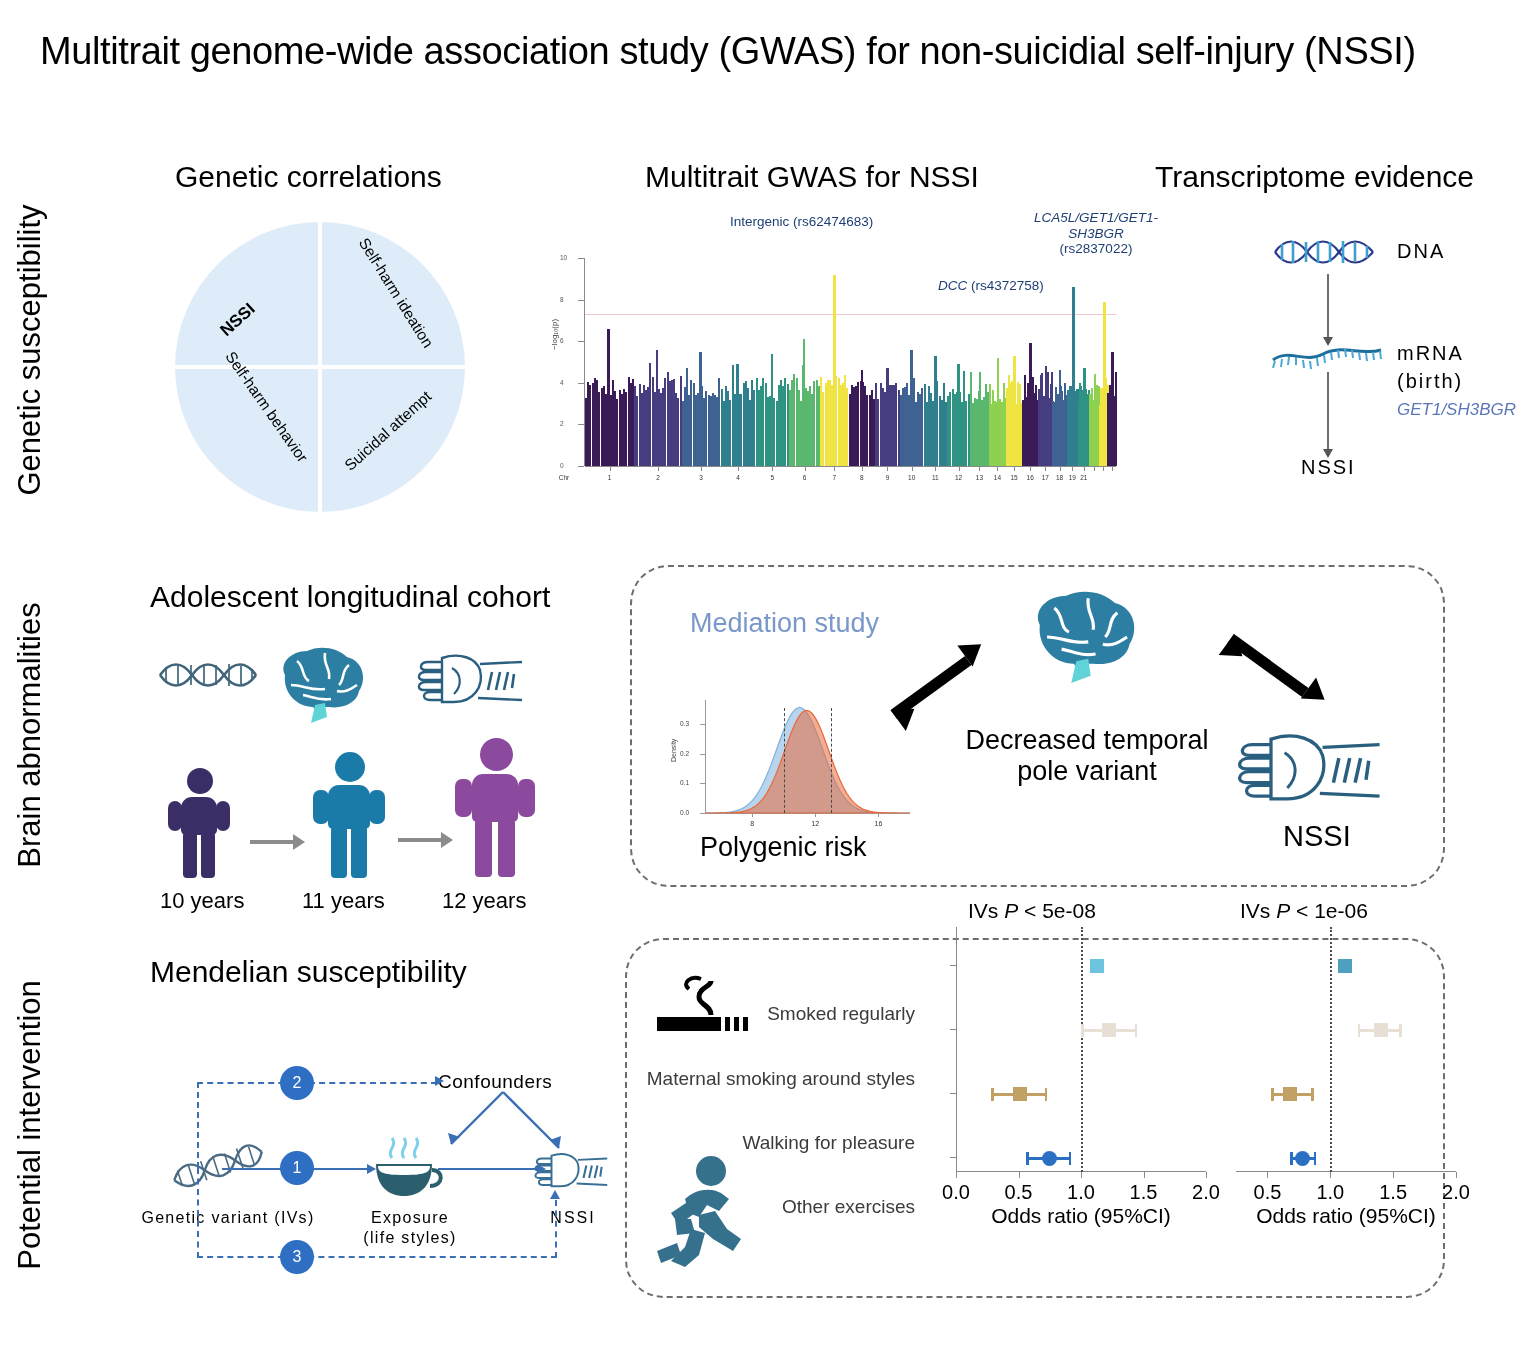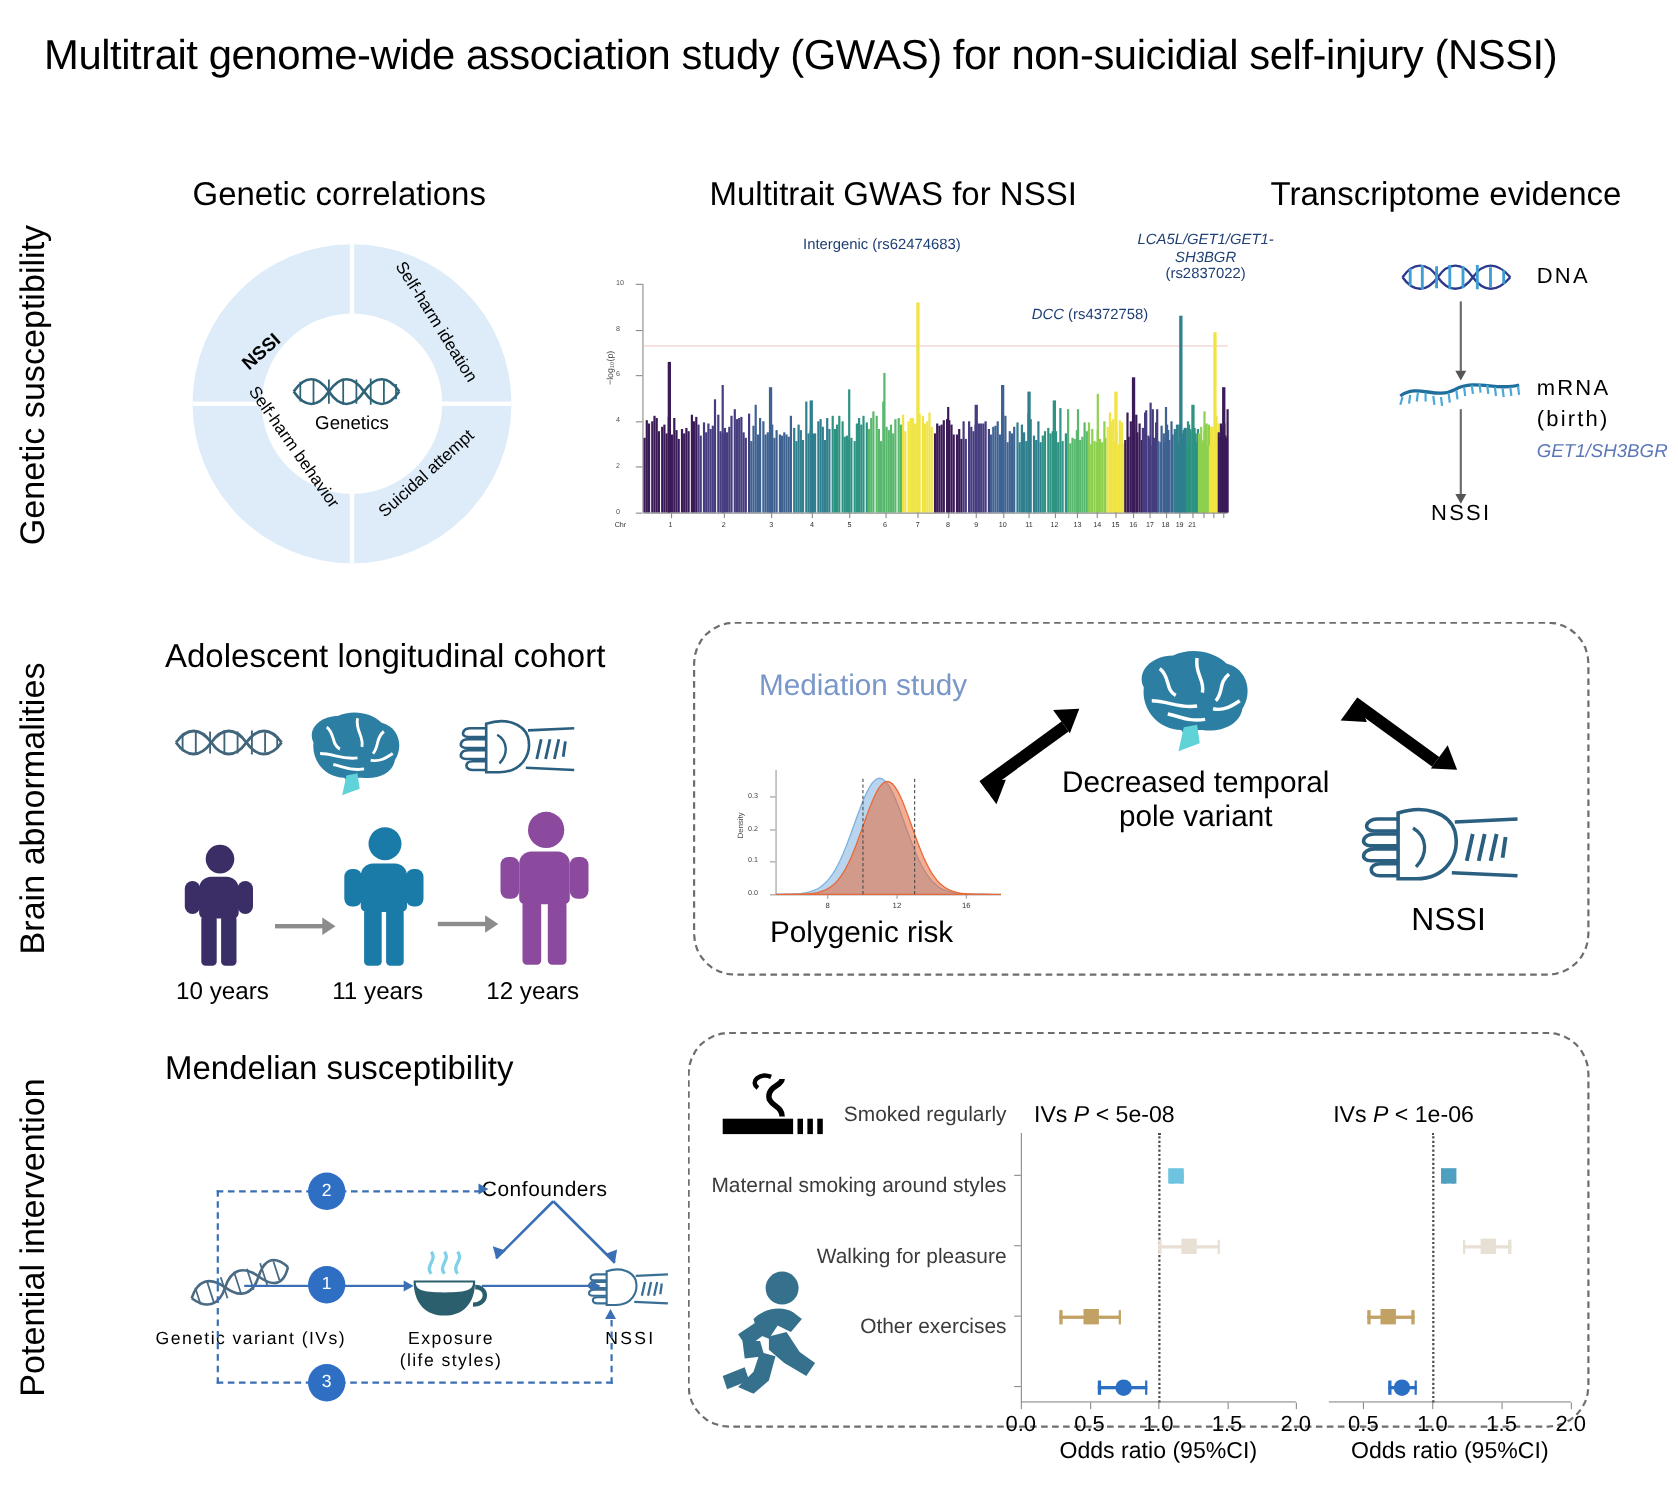--- a/index.html
+++ b/index.html
@@ -147,21 +147,21 @@
     border-top:5px solid transparent; border-bottom:5px solid transparent;
     border-left:9px solid #3b6fb5;
   }
   .dashline{ position:absolute; border-color:#3b6fb5; }
   .cup{ position:absolute; }
 
   
   .fp-title{ position:absolute; font-size:21px; white-space:nowrap; }
   .fp-title i{ font-style:italic; }
   .fp-rowlab{ position:absolute; font-size:19px; color:#3b3b3b; white-space:nowrap; text-align:right; }
-  .fp{ position:absolute; top:1030px; height:265px; }
+  .fp{ position:absolute; top:927px; height:265px;margin-left:28px; }
   .fp .axisline{ position:absolute; left:0; bottom:0; height:1px; background:#8a8a8a; }
   .fp .leftline{ position:absolute; left:0; top:0; width:1px; background:#8a8a8a; }
   .fp .nullline{ position:absolute; top:0; width:0; border-left:2px dotted #4a4a4a; }
   .fp .xt{ position:absolute; width:1px; height:6px; background:#8a8a8a; }
   .fp .xtx{ position:absolute; font-size:20px; transform:translateX(-50%); }
   .fp .xttl{ position:absolute; font-size:21px; transform:translateX(-50%); white-space:nowrap; }
   .fp .rowtick{ position:absolute; left:-6px; width:6px; height:1px; background:#8a8a8a; }
   .ci{ position:absolute; height:2.5px; }
   .ci .cap-l, .ci .cap-r{ position:absolute; top:-5px; width:2.5px; height:13px; }
   .ci .cap-l{ left:0; } .ci .cap-r{ right:0; }
@@ -189,30 +189,20 @@
 <div class="panel-h" style="left:150px;top:580px;">Adolescent longitudinal cohort</div>
 <div class="panel-h" style="left:150px;top:955px;">Mendelian susceptibility</div>
 
 <div id="donut">
   <div class="donut-seg s-tl"></div>
   <div class="donut-seg s-tr"></div>
   <div class="donut-seg s-bl"></div>
   <div class="donut-seg s-br"></div>
   <div class="gap-v"></div>
   <div class="gap-h"></div>
-  <div class="hole">
-    <svg width="110" height="34" viewBox="0 0 110 34">
-      <g stroke="#2e6378" stroke-width="2.4" fill="none">
-        <path d="M2 17 C12 2,24 2,34 17 C44 32,56 32,66 17 C76 2,88 2,98 17"></path>
-        <path d="M2 17 C12 32,24 32,34 17 C44 2,56 2,66 17 C76 32,88 32,98 17"></path>
-        <path d="M8 8 L8 26 M20 5 L20 29 M34 6 L34 28 M47 5 L47 29 M59 6 L59 28 M72 5 L72 29 M84 7 L84 27 M95 10 L95 24" stroke-width="1.6"></path>
-      </g>
-    </svg>
-    <div class="hole-label">Genetics</div>
-  </div>
   <div class="dseg-txt" id="t-nssi">NSSI</div>
   <div class="dseg-txt" id="t-shi">Self-harm ideation</div>
   <div class="dseg-txt" id="t-shb">Self-harm behavior</div>
   <div class="dseg-txt" id="t-sa">Suicidal attempt</div>
 </div>
 
 <div id="manh">
   <div class="yaxis"></div>
   <div class="ylab">−log₁₀(p)</div>
   <div id="manh-yticks">
@@ -788,21 +778,21 @@
   <g stroke="#fff" stroke-width="2.6" fill="none">
     <path d="M30 16 C38 22,34 32,42 36"></path>
     <path d="M58 8 C56 20,64 24,62 34"></path>
     <path d="M82 20 C74 26,78 34,72 40"></path>
     <path d="M24 40 C36 40,44 46,58 44"></path>
     <path d="M36 50 C46 52,52 56,64 54"></path>
     <path d="M70 46 C78 48,84 44,90 40"></path>
   </g>
 </svg>
 
-<div class="brainlab" style="left:962px;top:696px;width:250px;">
+<div class="brainlab" style="left:962px;top:725px;width:250px;">
   <div>Decreased temporal</div>
   <div>pole variant</div>
 </div>
 
 <div class="blackarrow" style="left:1222px;top:660px;width:92px;transform:rotate(36deg);">
   <span style="position:absolute;right:-20px;top:-13px;border-top:13px solid transparent;border-bottom:13px solid transparent;border-left:20px solid #000;"></span>
 </div>
 
 <svg style="position:absolute;left:1233px;top:725px;" width="152px" height="88" viewBox="0 0 112 64">
   <g stroke="#2b5f80" stroke-width="2.4" fill="#fff">

